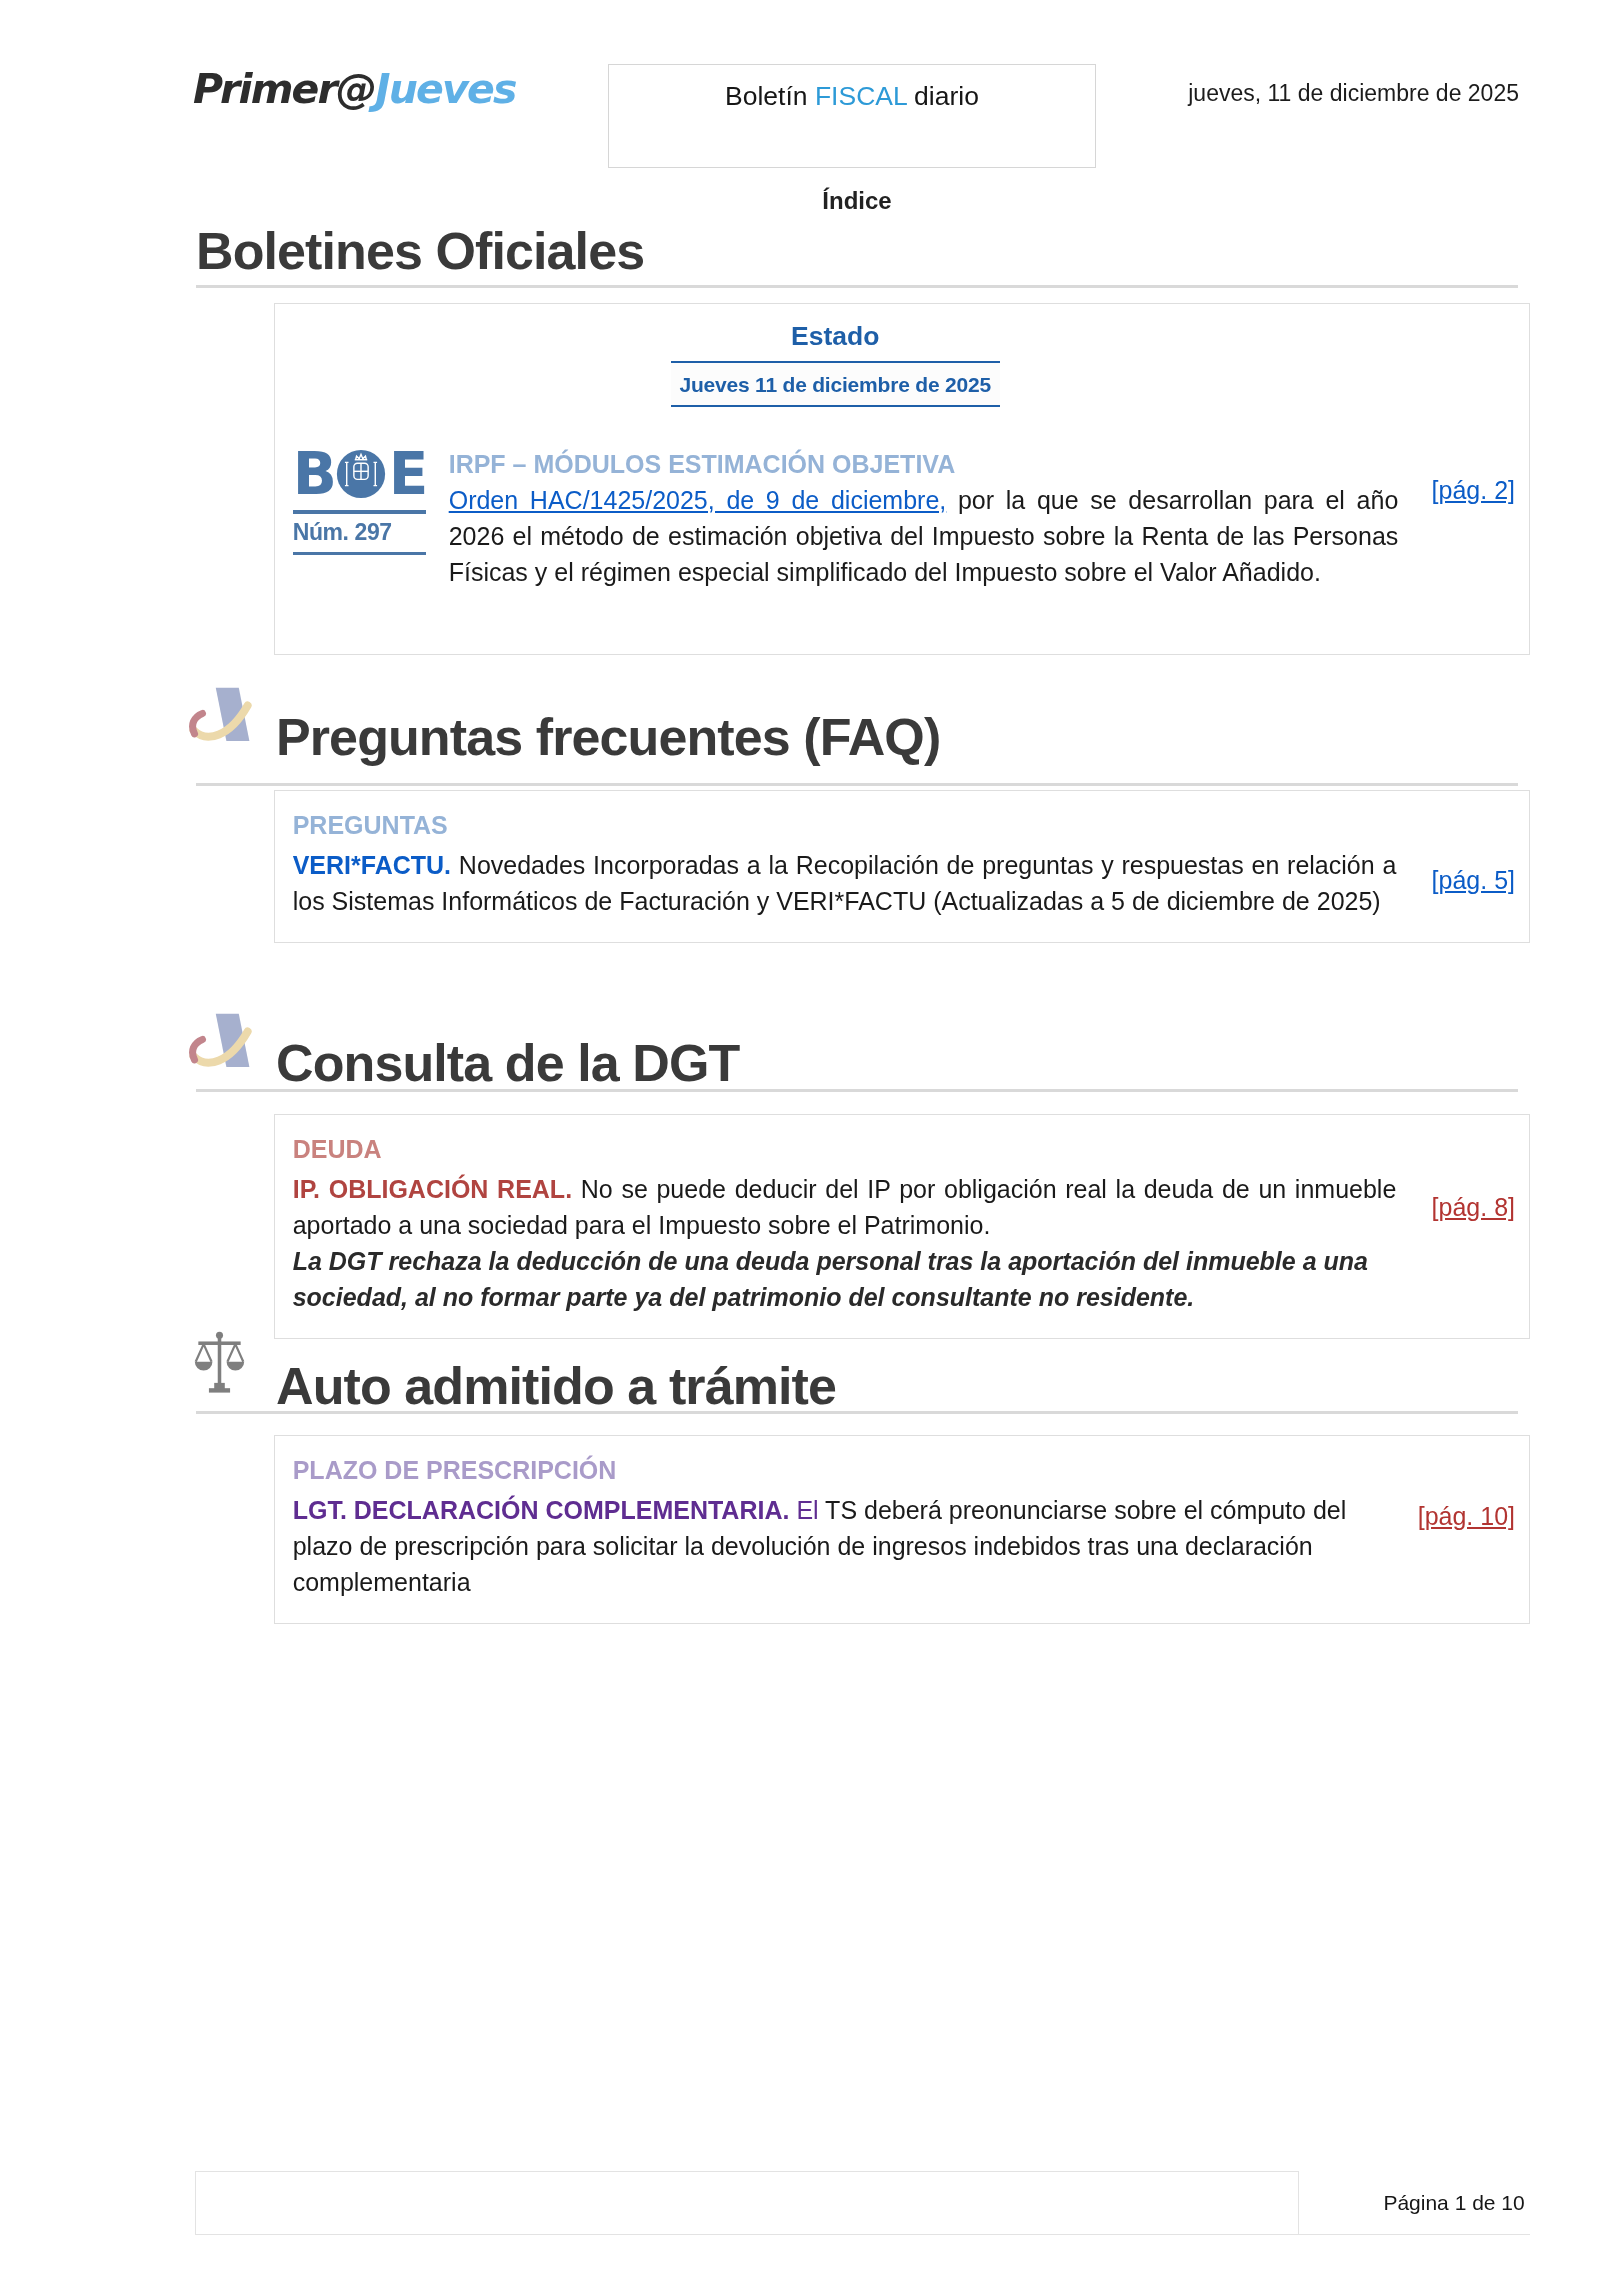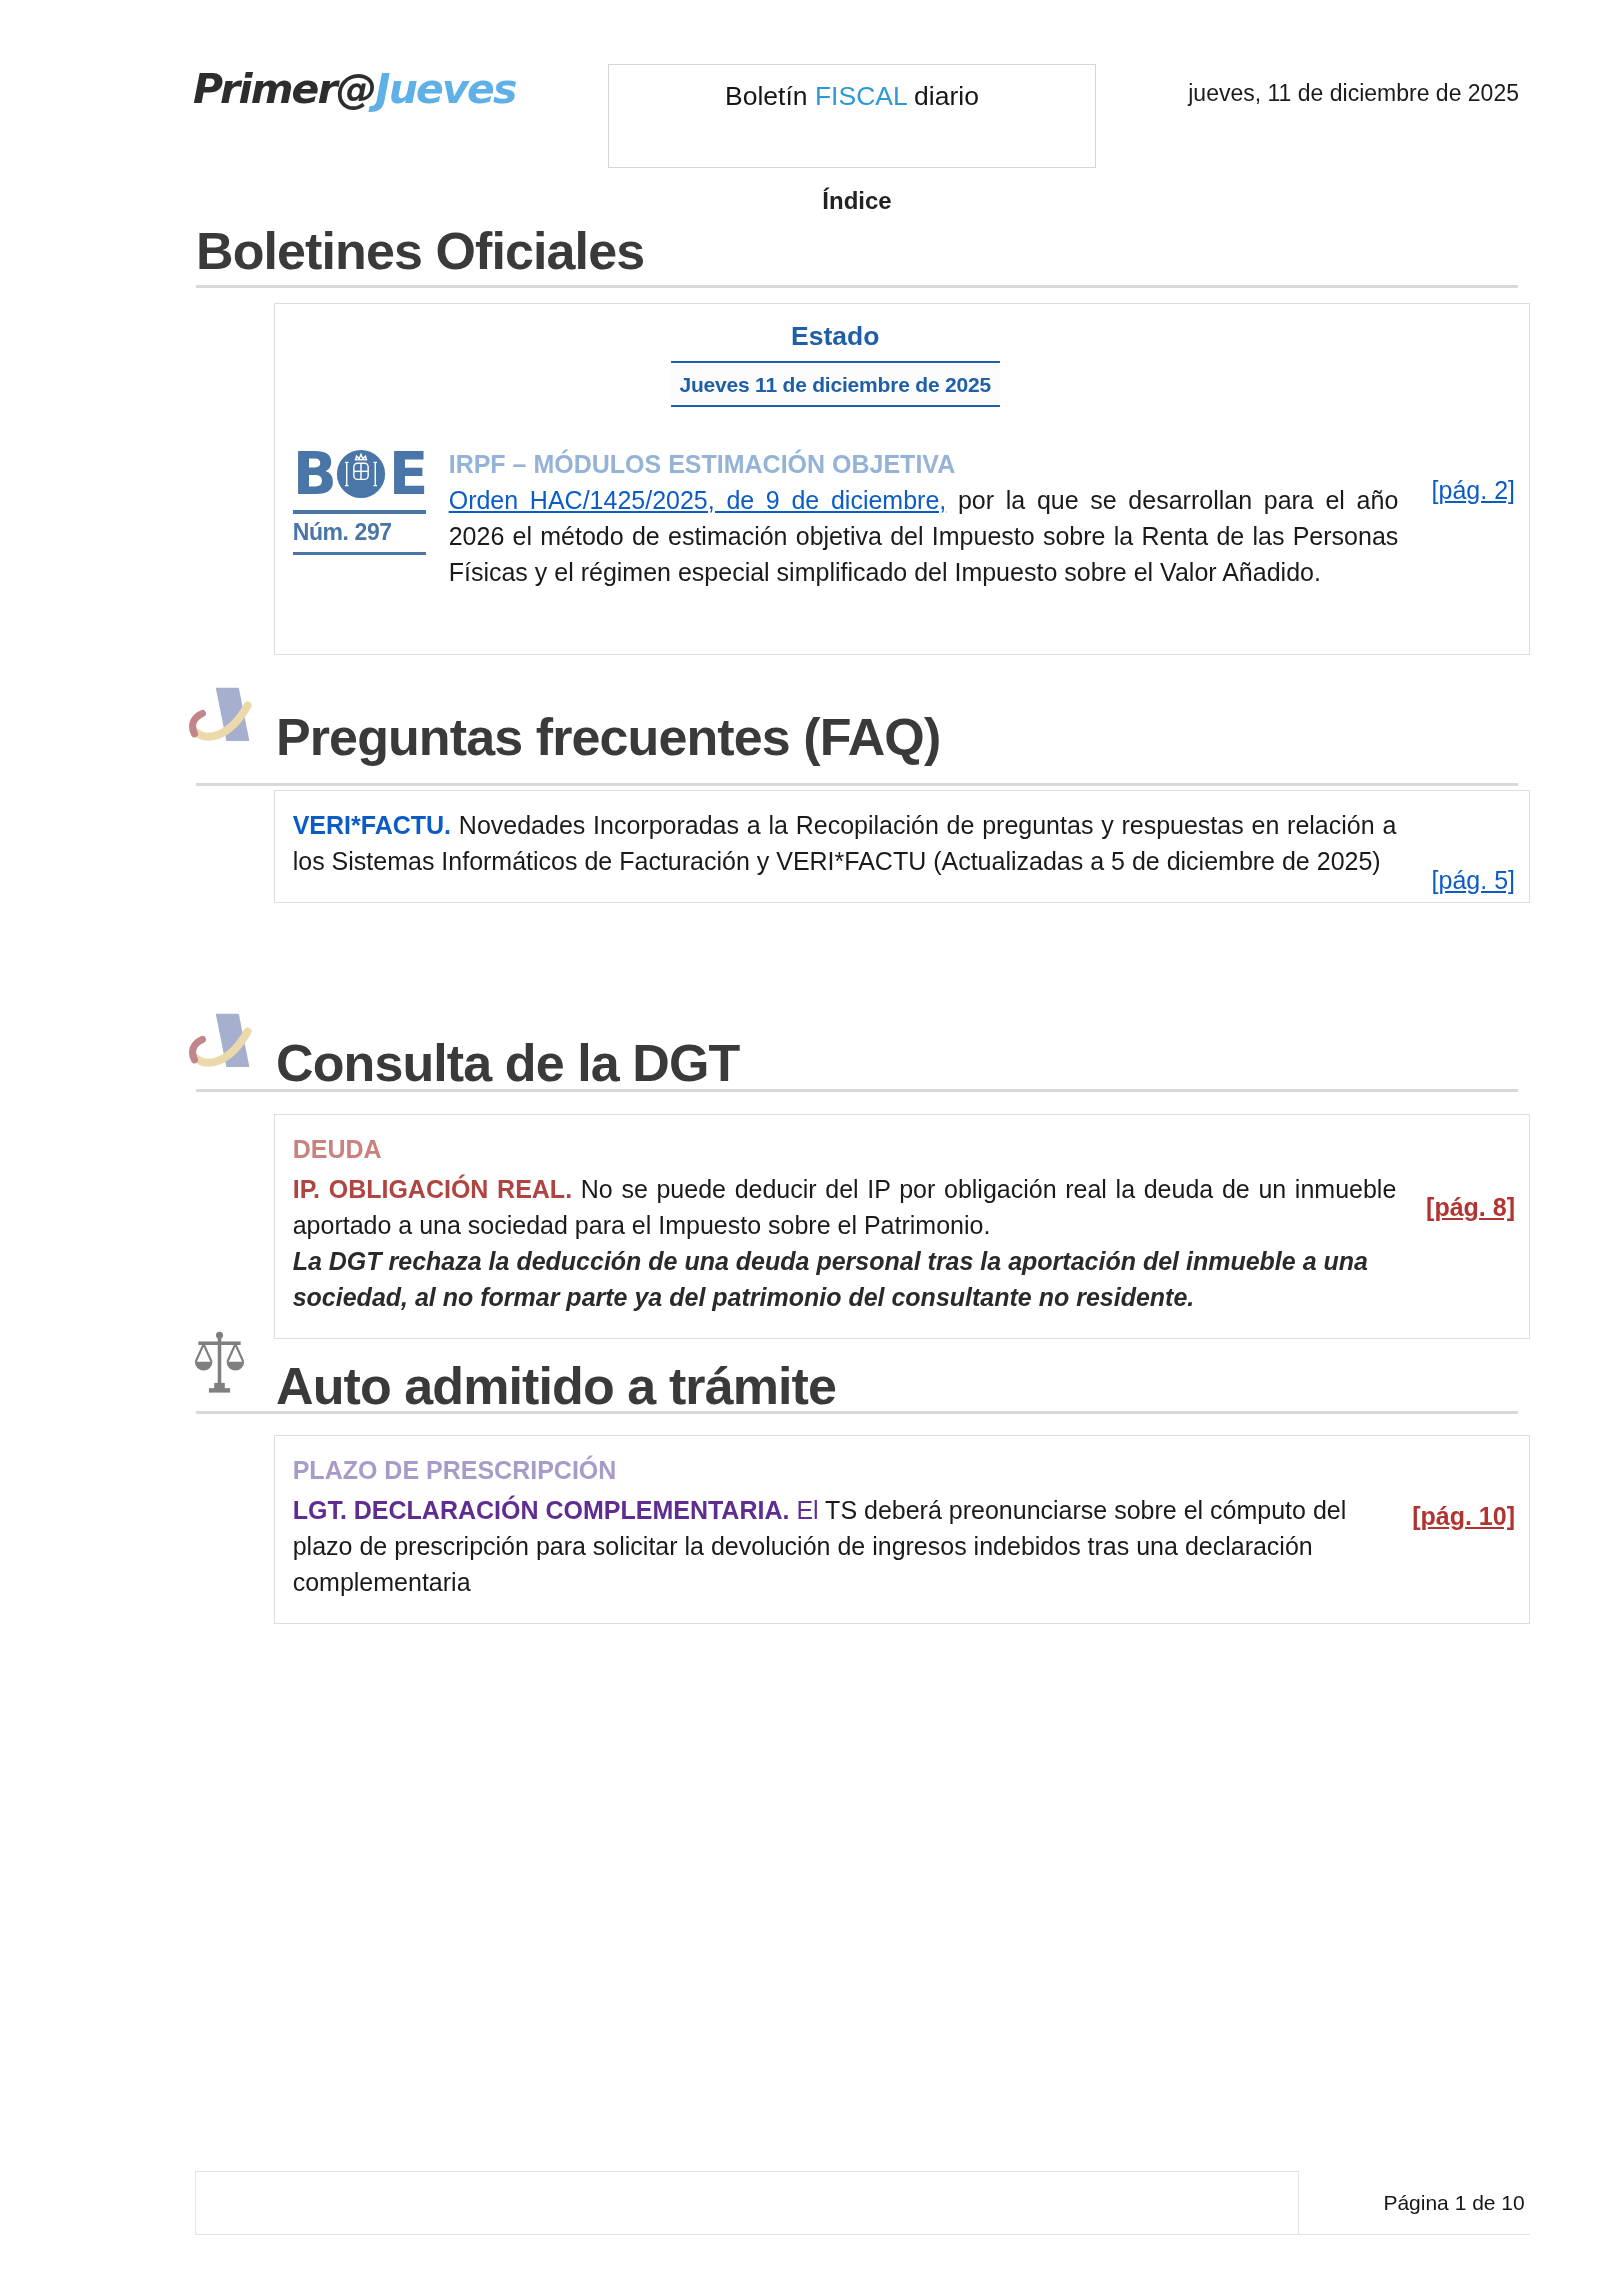--- a/index.html
+++ b/index.html
@@ -40,21 +40,21 @@
   .card p{margin:0 115px 0 0;}
   .just{text-align:justify;}
   .lead{font-weight:bold;}
   .lead.blue{color:var(--link-blue,#0b5cc7);}
   .lead.red{color:var(--lead-red,#b04440);}
   .lead.purple{color:var(--lead-purple,#5f2d91);}
   .lead2{color:var(--lead-purple,#5f2d91);}
   .note{font-style:italic;color:#2a2a2a;font-weight:bold;}
   .page-ref{position:absolute;right:14px;font-size:25px;text-decoration:underline;white-space:nowrap;}
   .page-ref.blue{color:var(--link-blue,#0b5cc7);}
-  .page-ref.red{color:var(--link-red,#b23431);font-weight:bold;}
+  .page-ref.red{color:var(--link-red,#b23431);}
   .doc-link{color:var(--link-blue,#0b5cc7);text-decoration:underline;cursor:pointer;}
 
   
   .estado-wrap{width:329px;margin-left:378px;text-align:center;}
   .estado{font-size:26.5px;line-height:32px;font-weight:bold;color:var(--estado-blue,#1e5fa8);margin-bottom:8.8px;}
   .estado-date{border-top:2.7px solid var(--estado-blue,#1e5fa8);border-bottom:2.7px solid var(--estado-blue,#1e5fa8);
         padding:8.8px 0 8px;font-size:21px;line-height:25px;font-weight:bold;
         color:var(--estado-blue,#1e5fa8);background:#fcfcfc;letter-spacing:-0.2px;}
   .card1-main{margin-top:39px;margin-right:113px;}
   .boe-logo{float:left;width:133px;margin:3.5px 23px 5.3px 0;color:var(--boe-blue,#4a76a7);}
@@ -131,20 +131,21 @@
   <svg width="73" height="62" viewBox="0 0 82 70">
     <path d="M30 2 H56 L68 62 H42 Z" fill="#a6b0ce"></path>
     <path d="M5 50 C 20 65, 46 57, 66 22" stroke="#ecd9ab" stroke-width="9" fill="none" stroke-linecap="round"></path>
     <path d="M6 54 C 1 44, 5 35, 15 31" stroke="#c2858c" stroke-width="8" fill="none" stroke-linecap="round"></path>
   </svg>
 </div>
 <div class="abs h1" style="left:276px;top:707px;">Preguntas frecuentes (FAQ)</div>
 <div class="abs rule" style="top:783px;"></div>
 
 <div class="card" style="top:790px;">
+  <span class="topic blue">PREGUNTAS</span>
   <p class="just"><span class="lead blue">VERI*FACTU.</span><span> Novedades Incorporadas a la Recopilación de preguntas y respuestas en relación a los Sistemas Informáticos de Facturación y VERI*FACTU (Actualizadas a 5 de diciembre de 2025)</span></p>
   <a class="page-ref blue" style="top:71px;">[pág. 5]</a>
 </div>
 
 <div class="abs sec-icon" style="left:189px;top:1012px;">
   <svg width="73" height="62" viewBox="0 0 82 70">
     <path d="M30 2 H56 L68 62 H42 Z" fill="#a6b0ce"></path>
     <path d="M5 50 C 20 65, 46 57, 66 22" stroke="#ecd9ab" stroke-width="9" fill="none" stroke-linecap="round"></path>
     <path d="M6 54 C 1 44, 5 35, 15 31" stroke="#c2858c" stroke-width="8" fill="none" stroke-linecap="round"></path>
   </svg>

